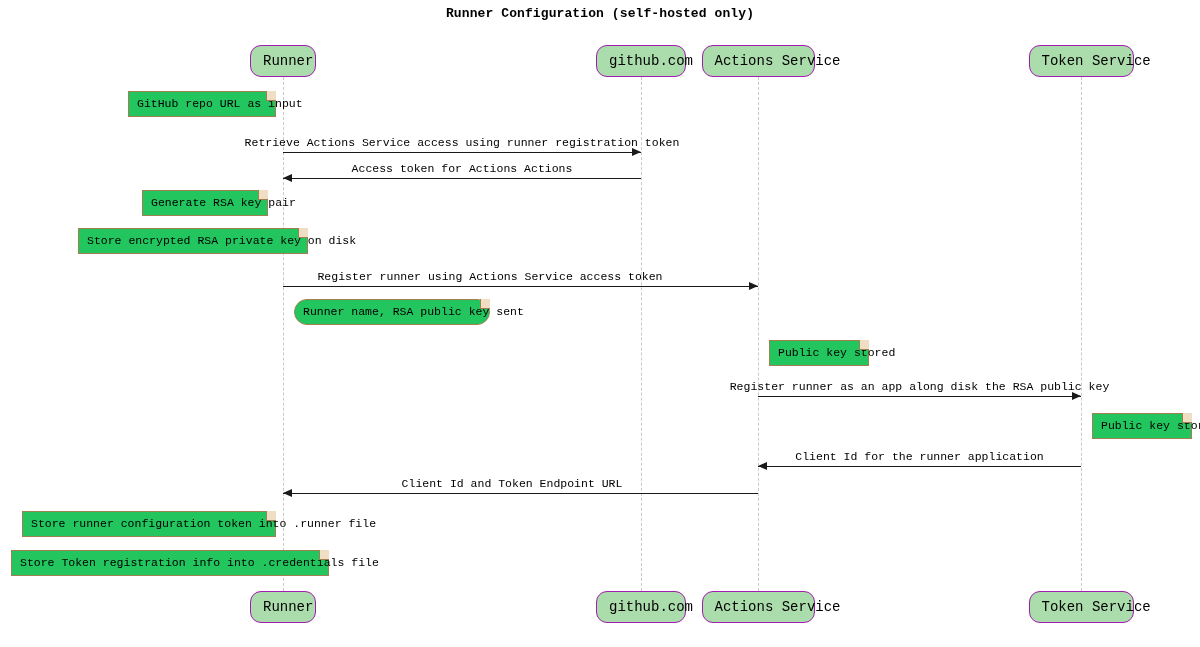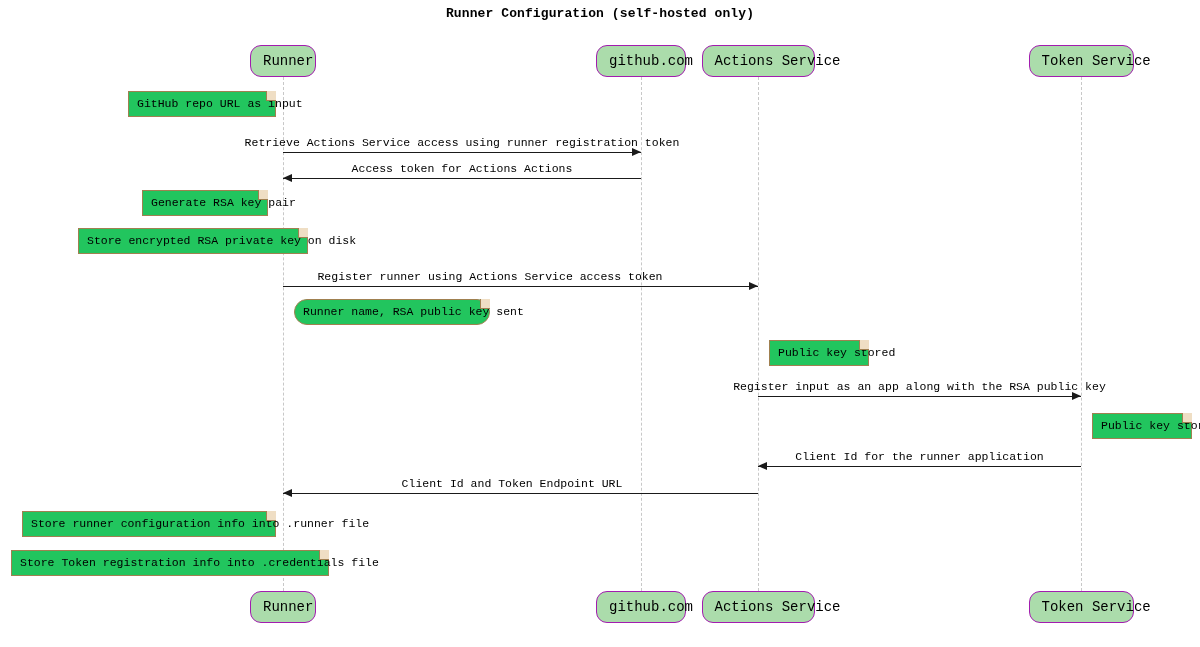--- a/index.html
+++ b/index.html
@@ -127,32 +127,32 @@
       <div class="msg-head right" style="top: 148px; left: 632px;"></div>
       <div class="msg-label" style="left: 462px; top: 136px;">Retrieve Actions Service access using runner registration token</div>
       <div class="msg-line" style="left: 283px; top: 178px; width: 358px;"></div>
       <div class="msg-head left" style="top: 174px; left: 283px;"></div>
       <div class="msg-label" style="left: 462px; top: 162px;">Access token for Actions Actions</div>
       <div class="msg-line" style="left: 283px; top: 286px; width: 475px;"></div>
       <div class="msg-head right" style="top: 282px; left: 749px;"></div>
       <div class="msg-label" style="left: 490px; top: 270px;">Register runner using Actions Service access token</div>
       <div class="msg-line" style="left: 758px; top: 396px; width: 323px;"></div>
       <div class="msg-head right" style="top: 392px; left: 1072px;"></div>
-      <div class="msg-label" style="left: 919.5px; top: 380px;">Register input as an app along with the RSA public key</div>
+      <div class="msg-label" style="left: 919.5px; top: 380px;">Register runner as an app along disk the RSA public key</div>
       <div class="msg-line" style="left: 758px; top: 466px; width: 323px;"></div>
       <div class="msg-head left" style="top: 462px; left: 758px;"></div>
       <div class="msg-label" style="left: 919.5px; top: 450px;">Client Id for the runner application</div>
       <div class="msg-line" style="left: 283px; top: 493px; width: 475px;"></div>
       <div class="msg-head left" style="top: 489px; left: 283px;"></div>
       <div class="msg-label" style="left: 512px; top: 477px;">Client Id and Token Endpoint URL</div>
     </div>
   <div id="notes-layer">
       <div class="note" style="left: 128px; top: 91px; width: 148px;"><span>GitHub repo URL as input</span><span class="fold"></span></div>
       <div class="note" style="left: 142px; top: 190px; width: 126px;"><span>Generate RSA key pair</span><span class="fold"></span></div>
       <div class="note" style="left: 46px; top: 228px; width: 230px; margin-left: 32px;"><span>Store encrypted RSA private key on disk</span><span class="fold"></span></div>
       <div class="note" style="left: 294px; top: 299px; width: 196px; border-radius: 13px;"><span>Runner name, RSA public key sent</span><span class="fold"></span></div>
       <div class="note" style="left: 769px; top: 340px; width: 100px;"><span>Public key stored</span><span class="fold"></span></div>
       <div class="note" style="left: 1092px; top: 413px; width: 100px;"><span>Public key stored</span><span class="fold"></span></div>
-      <div class="note" style="left: 22px; top: 511px; width: 254px;"><span>Store runner configuration info into .runner file</span><span class="fold"></span></div>
+      <div class="note" style="left: 22px; top: 511px; width: 254px;"><span>Store runner configuration token into .runner file</span><span class="fold"></span></div>
       <div class="note" style="left: 11px; top: 550px; width: 318px;"><span>Store Token registration info into .credentials file</span><span class="fold"></span></div>
     </div>
 
 </div>
 
 </body></html>

